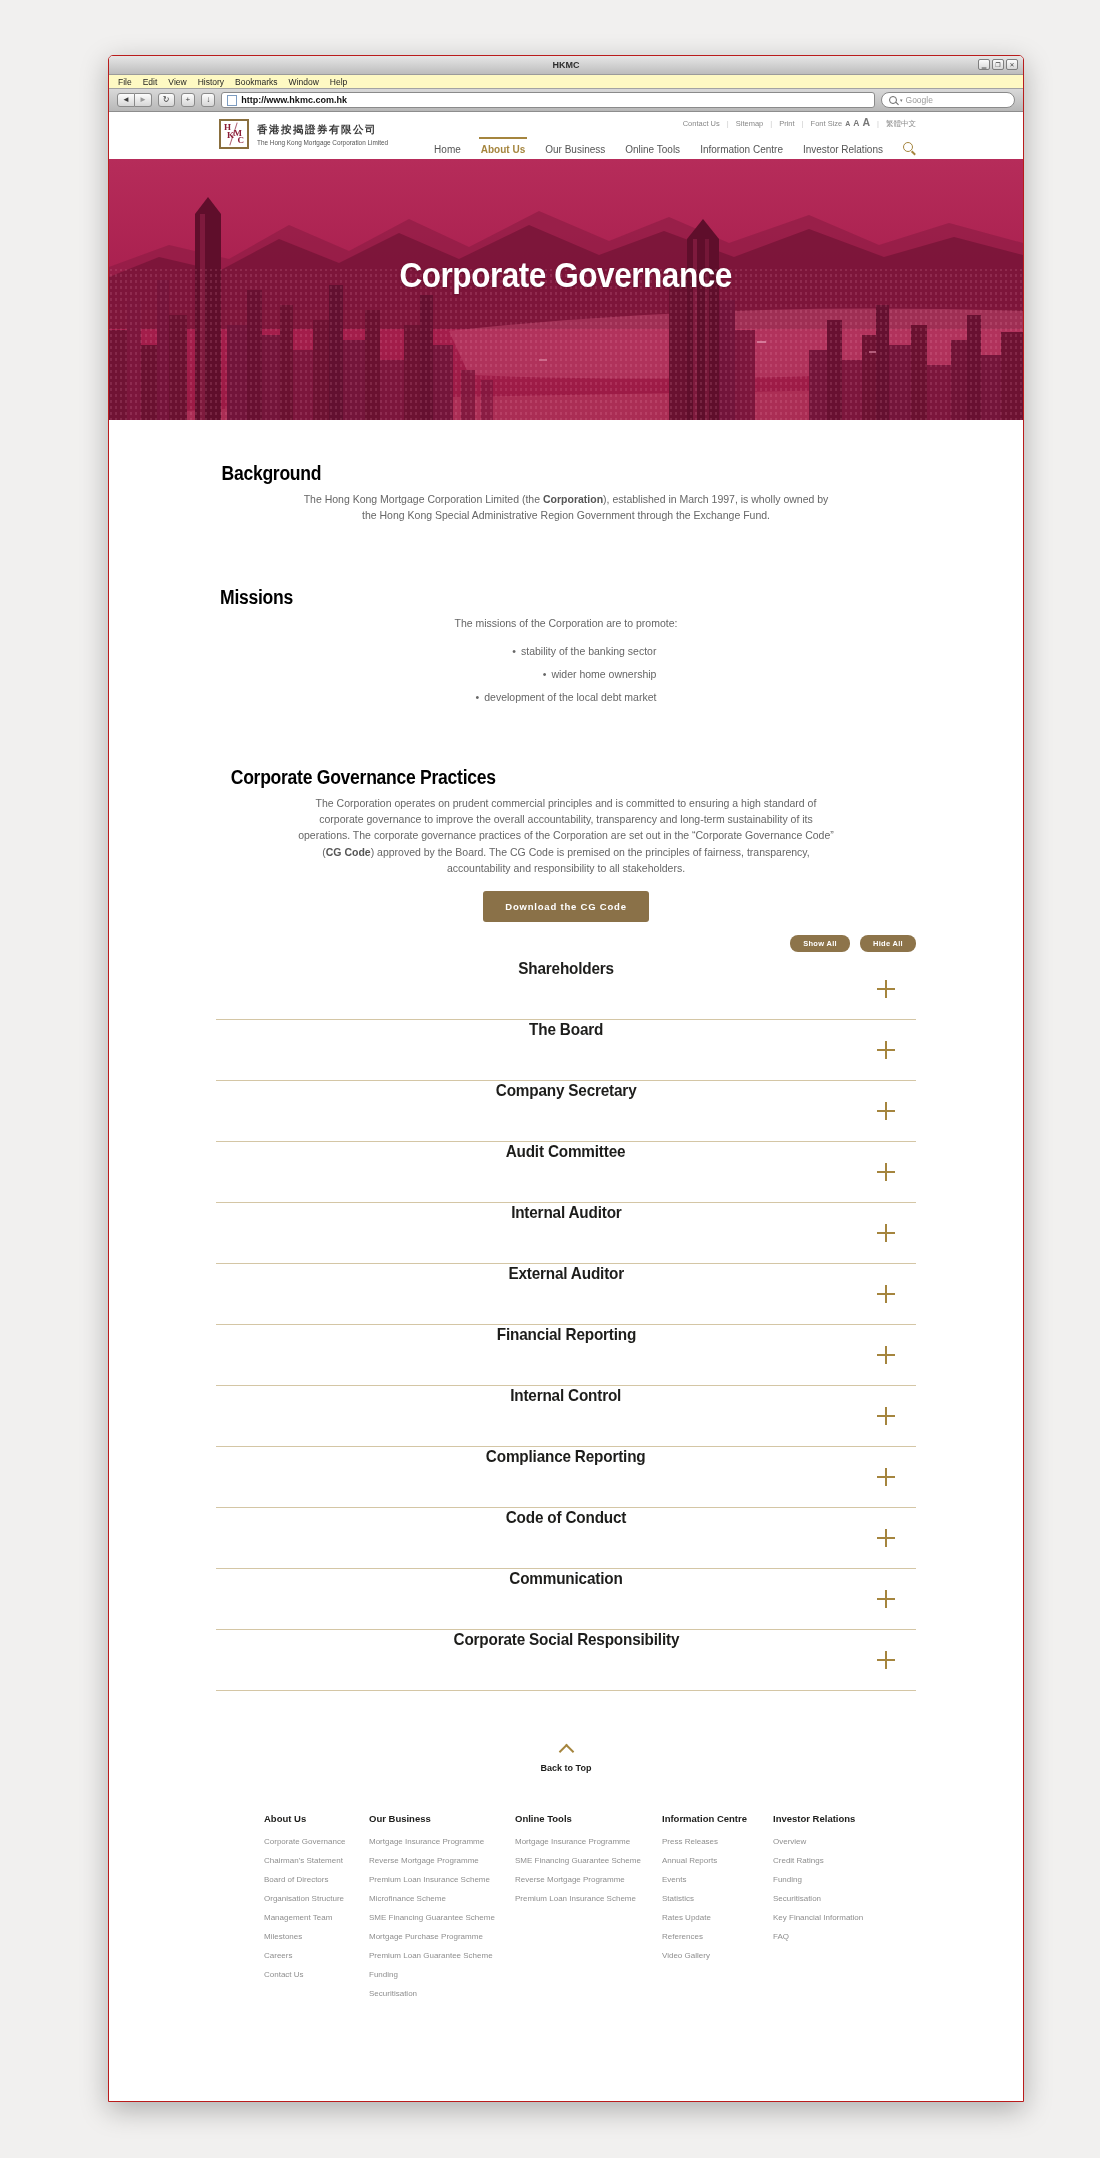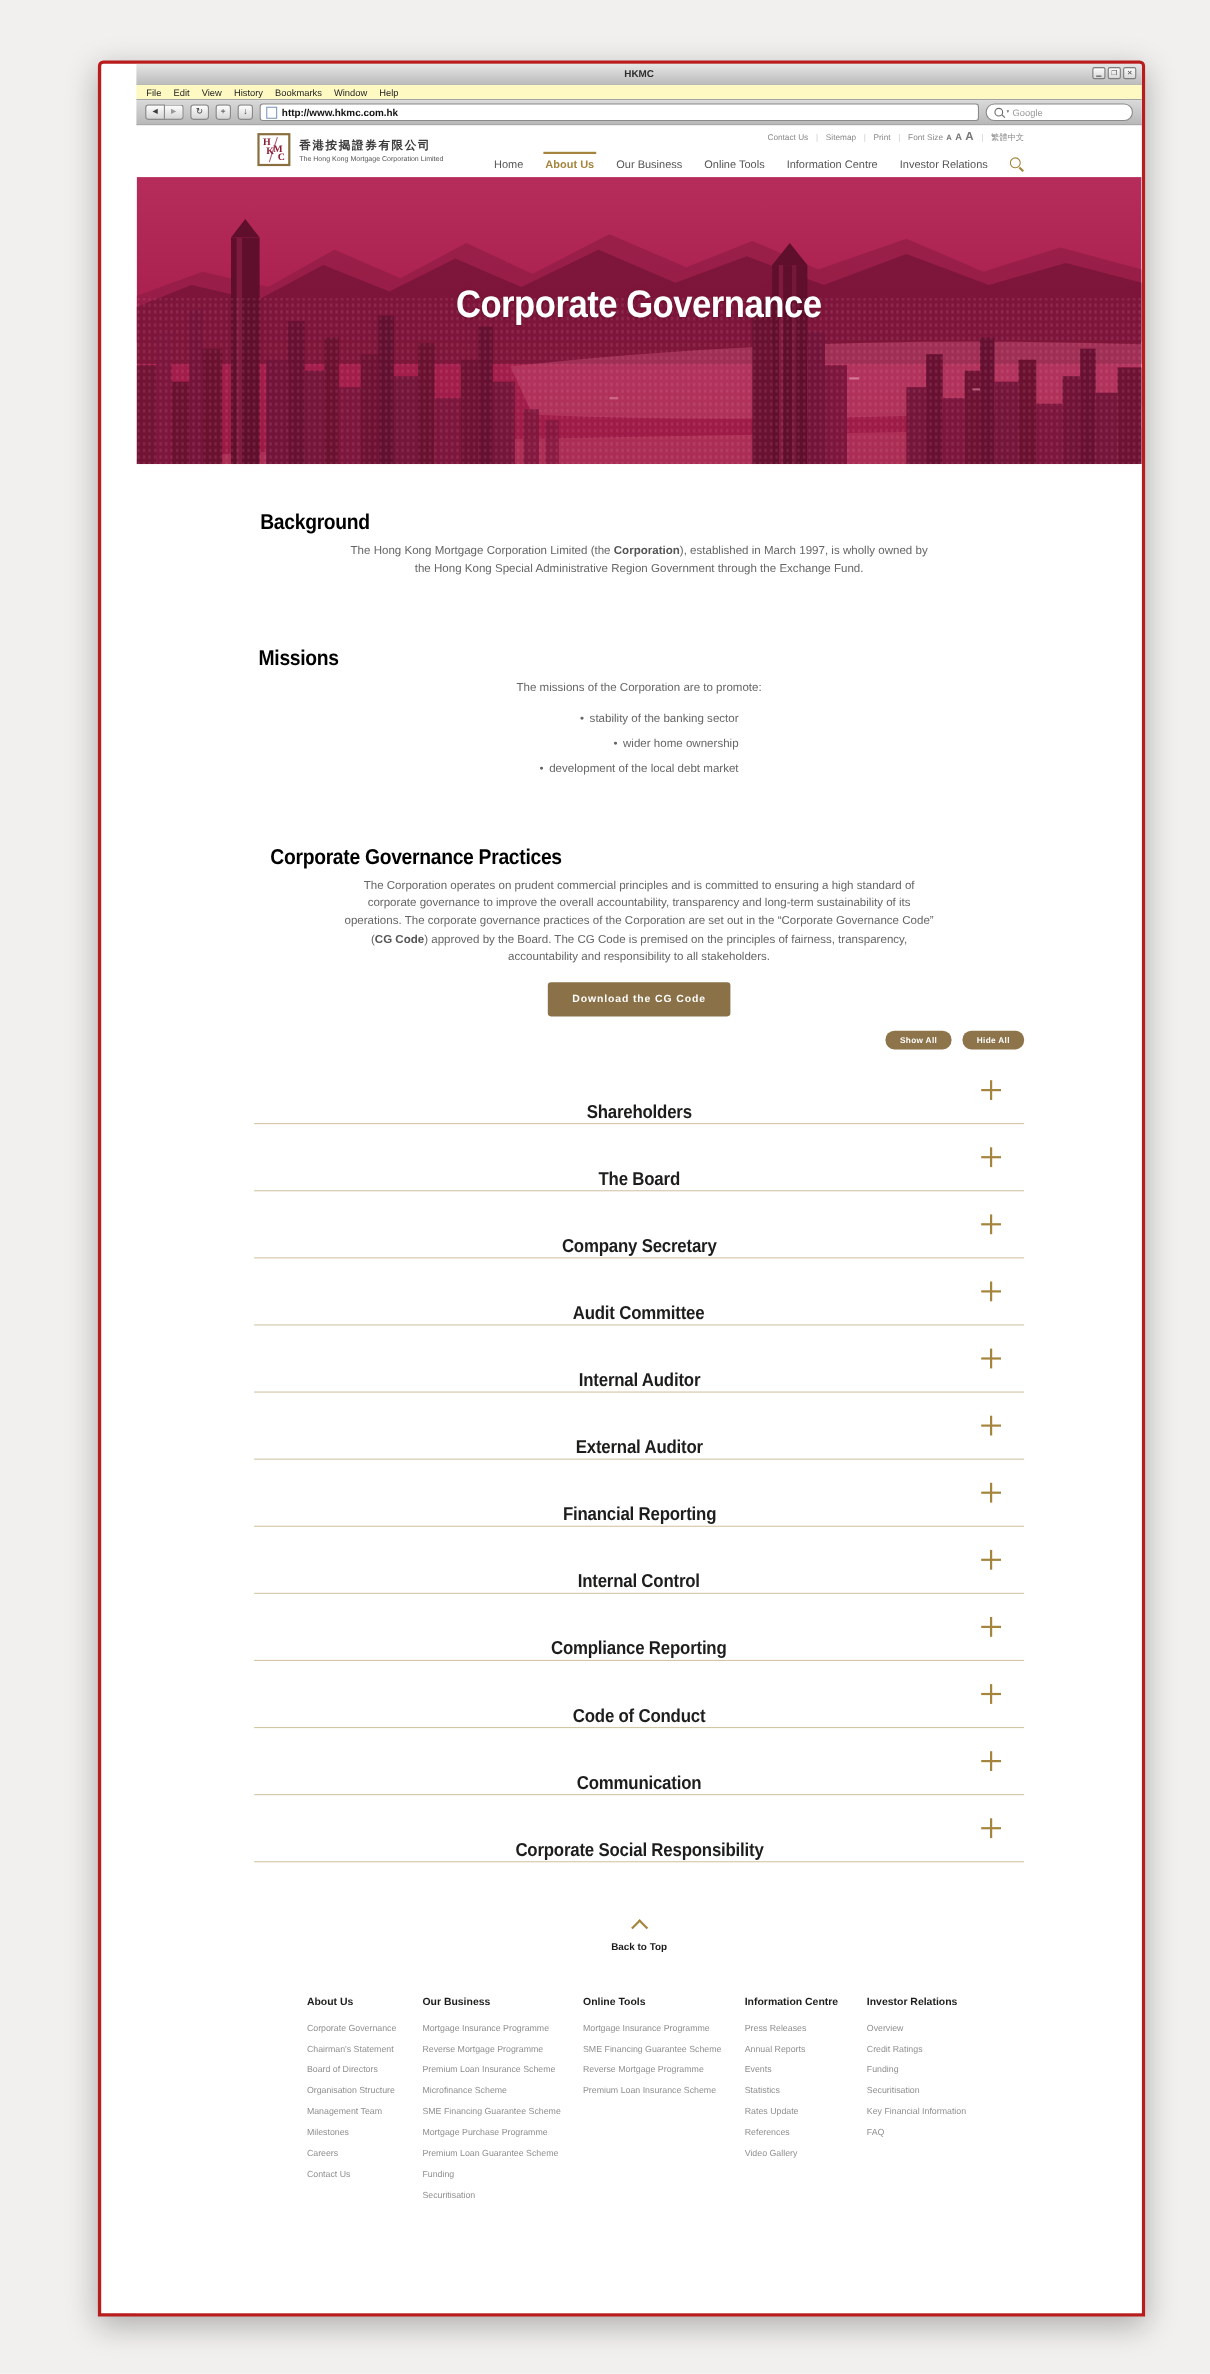--- a/index.html
+++ b/index.html
@@ -1,22 +1,22 @@
 <!DOCTYPE html>
 <html><head>
 <meta charset="utf-8">
 <style>
   html,body{margin:0;padding:0;}
   body{width:1100px;height:2158px;background:#f1f0ef;position:relative;overflow:hidden;
        font-family:"Liberation Sans","DejaVu Sans",sans-serif;-webkit-font-smoothing:antialiased;}
 
   
-  .window{position:absolute;left:89px;top:55px;width:914px;height:2045px;background:#fff;
-          border:3px solid #b91c1c;border-radius:5px 5px 0 0;box-shadow:0 8px 28px rgba(0,0,0,.28);
-          display:flex;flex-direction:column;overflow:hidden;padding-left:32px;}
+  .window{position:absolute;left:108px;top:55px;width:914px;height:2045px;background:#fff;
+          border:1px solid #b91c1c;border-radius:5px 5px 0 0;box-shadow:0 8px 28px rgba(0,0,0,.28);
+          display:flex;flex-direction:column;overflow:hidden;}
   .titlebar{height:18px;background:linear-gradient(#e6e6e6,#bdbdbd);border-bottom:1px solid #9b9b9b;
             position:relative;display:flex;align-items:center;justify-content:center;
             font-size:9px;font-weight:bold;color:#2e2e2e;flex:0 0 auto;}
   .win-controls{position:absolute;right:5px;top:3px;display:flex;gap:2px;}
   .win-btn{width:12px;height:11px;border:1px solid #7e7e7e;background:linear-gradient(#fcfcfc,#d8d8d8);
            font-size:6px;line-height:10px;text-align:center;color:#444;border-radius:2px;box-sizing:border-box;}
   .menubar{height:13px;background:#fef9c3;border-bottom:1px solid #a3a3a3;display:flex;align-items:center;
            padding-left:9px;gap:11px;font-size:8.5px;color:#1f1f1f;flex:0 0 auto;}
   .toolbar{height:22px;background:linear-gradient(#d9d9d9,#b8b8b8);border-bottom:1px solid #8d8d8d;
            display:flex;align-items:center;padding:0 8px;gap:6px;flex:0 0 auto;}
@@ -86,21 +86,21 @@
   .bullets li::before{content:"•";margin-right:5px;color:#666;}
   #practices{margin-top:52px;}
   #practices .sec-p{max-width:548px;}
   .dl-btn{display:block;margin:15px auto 0;background:#8a7148;color:#fff;border:none;border-radius:3px;
           font-size:9.5px;font-weight:bold;letter-spacing:0.8px;padding:10px 22px;cursor:pointer;
           font-family:inherit;}
   .acc-controls{display:flex;justify-content:flex-end;gap:10px;margin-top:13px;}
   .acc-ctl{background:#8d744a;color:#fff;border:none;border-radius:8px;font-size:7.5px;font-weight:bold;
            padding:4px 13px;cursor:pointer;font-family:inherit;letter-spacing:0.3px;}
   .accordion{margin-top:7px;}
-  .acc-row{position:relative;height:60px;display:flex;align-items:flex-end;justify-content:center;
+  .acc-row{position:relative;height:60px;display:flex;align-items:flex-start;justify-content:center;
            border-bottom:1px solid #d4c6a5;cursor:pointer;text-decoration:underline;}
   .acc-title{margin:0;font-size:17px;font-weight:bold;color:#1d1d1b;letter-spacing:-0.2px;}
   .plus{position:absolute;right:21px;top:21px;width:18px;height:18px;}
   .plus::before{content:"";position:absolute;left:8px;top:0;width:2px;height:18px;background:#a5853e;}
   .plus::after{content:"";position:absolute;top:8px;left:0;width:18px;height:2px;background:#a5853e;}
 
   
   .back-top{margin-top:52px;text-align:center;cursor:pointer;}
   .chev{display:inline-block;width:9px;height:9px;border-top:2px solid #a5853e;border-left:2px solid #a5853e;
         transform:rotate(45deg);}

